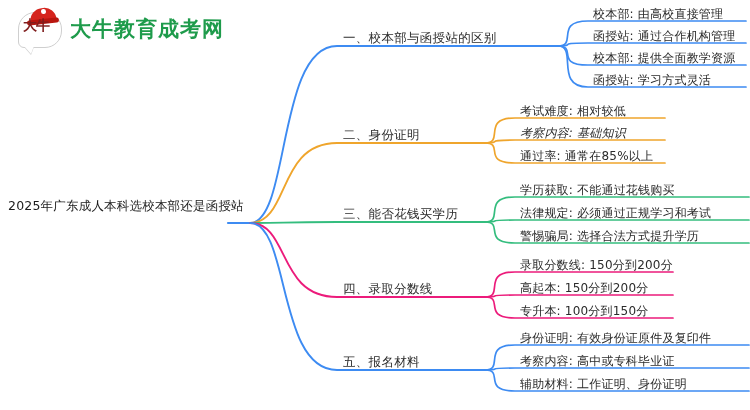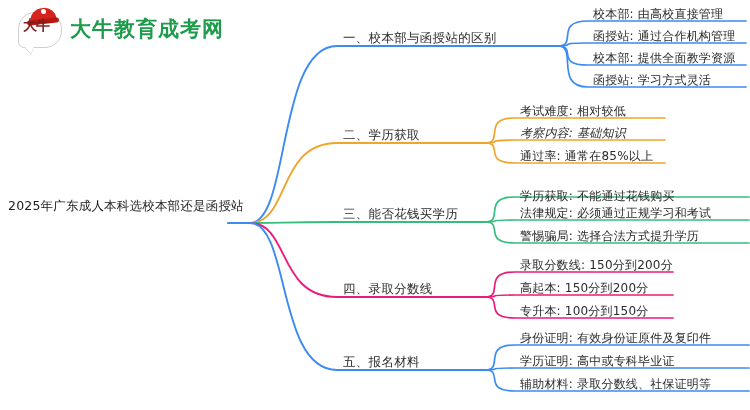--- a/index.html
+++ b/index.html
@@ -127,31 +127,31 @@
     </svg>
 
   <div class="node root-node">2025年广东成人本科选校本部还是函授站</div>
 
   <div id="nodes">
       <div class="node branch-node" style="left: 343px; top: 30px;">一、校本部与函授站的区别</div>
       <div class="node leaf-node" style="left: 593px; top: 6px;">校本部: 由高校直接管理</div>
       <div class="node leaf-node" style="left: 593px; top: 28px;">函授站: 通过合作机构管理</div>
       <div class="node leaf-node" style="left: 593px; top: 50px;">校本部: 提供全面教学资源</div>
       <div class="node leaf-node" style="left: 593px; top: 72px;">函授站: 学习方式灵活</div>
-      <div class="node branch-node" style="left: 343px; top: 127px;">二、学历获取</div>
+      <div class="node branch-node" style="left: 343px; top: 127px;">二、身份证明</div>
       <div class="node leaf-node" style="left: 520px; top: 103px;">考试难度: 相对较低</div>
       <div class="node leaf-node" style="left: 520px; top: 125px; font-style: italic;">考察内容: 基础知识</div>
       <div class="node leaf-node" style="left: 520px; top: 148px;">通过率: 通常在85%以上</div>
       <div class="node branch-node" style="left: 343px; top: 206px;">三、能否花钱买学历</div>
-      <div class="node leaf-node" style="left: 520px; top: 182px; margin-top: 6px;">学历获取: 不能通过花钱购买</div>
+      <div class="node leaf-node" style="left: 520px; top: 182px;">学历获取: 不能通过花钱购买</div>
       <div class="node leaf-node" style="left: 520px; top: 205px;">法律规定: 必须通过正规学习和考试</div>
       <div class="node leaf-node" style="left: 520px; top: 228px;">警惕骗局: 选择合法方式提升学历</div>
       <div class="node branch-node" style="left: 343px; top: 281px;">四、录取分数线</div>
       <div class="node leaf-node" style="left: 520px; top: 257px;">录取分数线: 150分到200分</div>
       <div class="node leaf-node" style="left: 520px; top: 280px;">高起本: 150分到200分</div>
       <div class="node leaf-node" style="left: 520px; top: 303px;">专升本: 100分到150分</div>
       <div class="node branch-node" style="left: 343px; top: 354px;">五、报名材料</div>
       <div class="node leaf-node" style="left: 520px; top: 330px;">身份证明: 有效身份证原件及复印件</div>
-      <div class="node leaf-node" style="left: 520px; top: 353px;">学历证明: 高中或专科毕业证</div>
-      <div class="node leaf-node" style="left: 520px; top: 376px;">辅助材料: 录取分数线、社保证明等</div>
+      <div class="node leaf-node" style="left: 520px; top: 353px;">考察内容: 高中或专科毕业证</div>
+      <div class="node leaf-node" style="left: 520px; top: 376px;">辅助材料: 工作证明、身份证明</div>
     </div>
 
 </div>
 
 </body></html>

